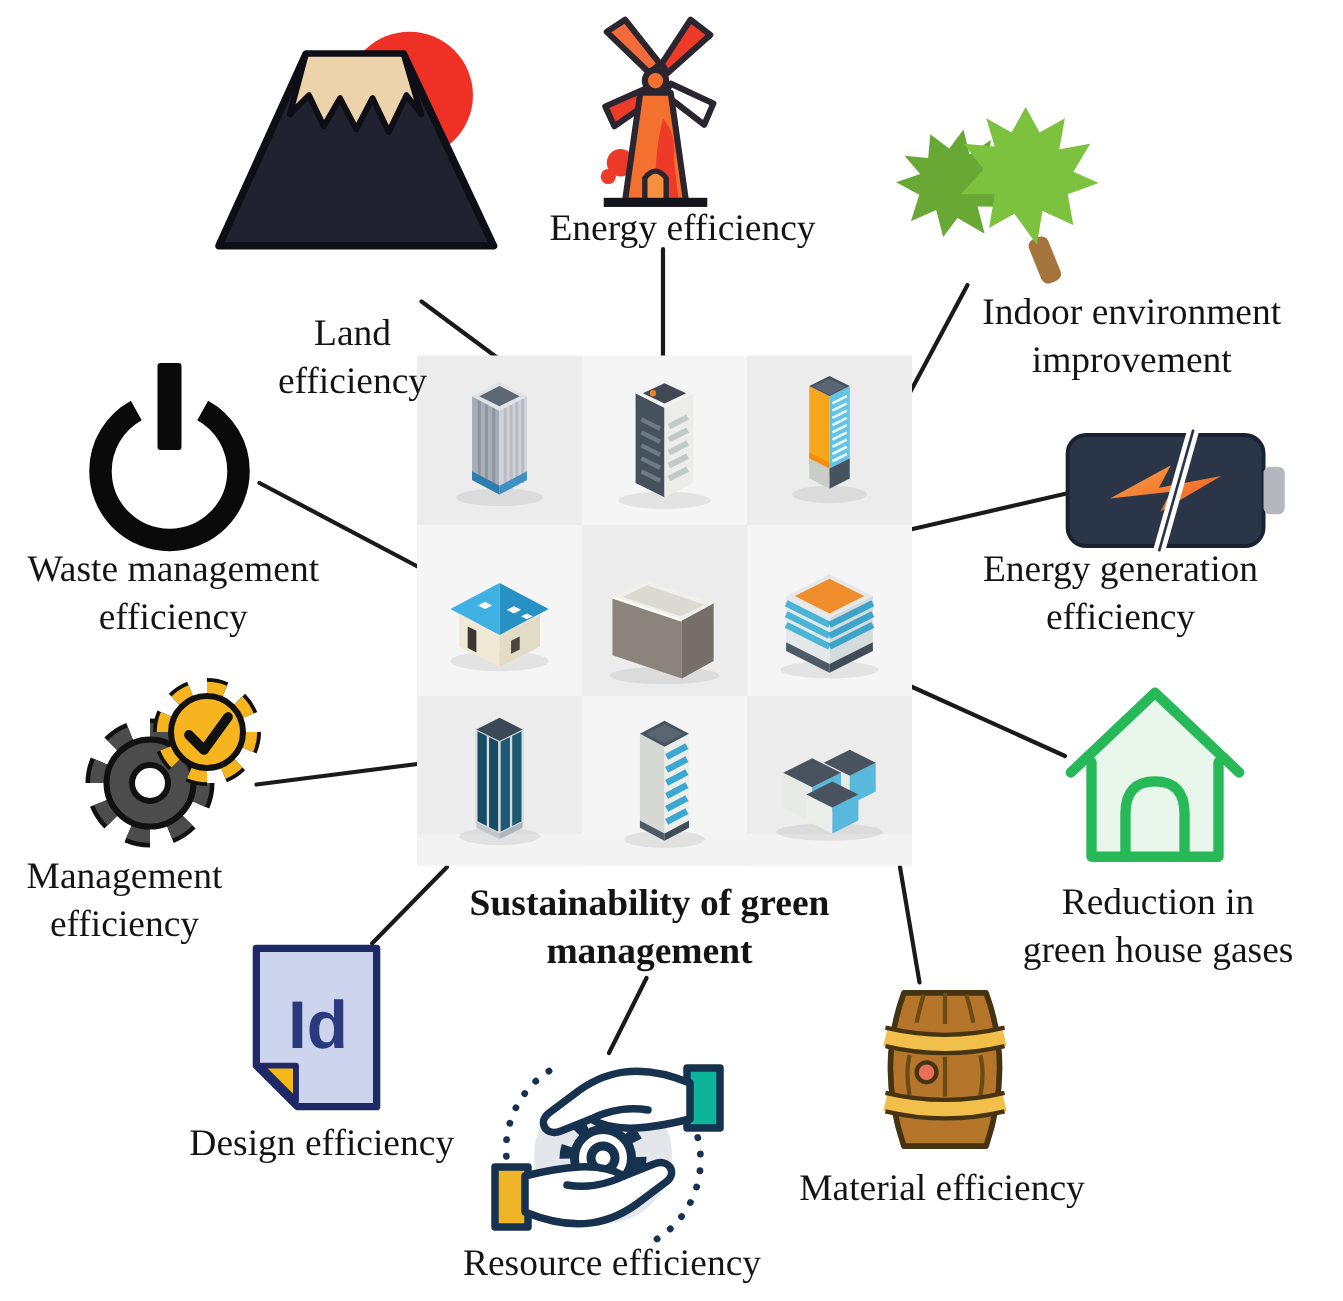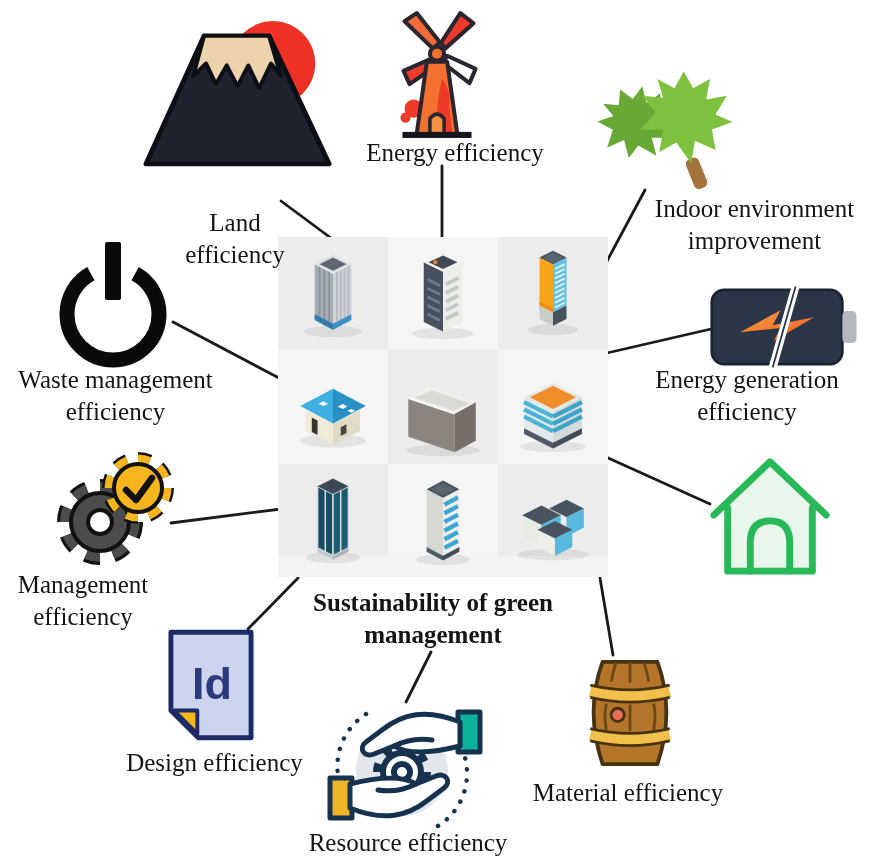--- a/index.html
+++ b/index.html
@@ -289,20 +289,24 @@
   <div class="label" style="left:636px;top:193px;width:237px;">
     <div>Indoor environment</div>
     <div>improvement</div>
   </div>
 
   <div class="label" style="left:633px;top:364px;width:228px;">
     <div>Energy generation</div>
     <div>efficiency</div>
   </div>
 
+  <div class="label" style="left:660px;top:586px;width:224px;">
+    <div>Reduction in</div>
+    <div>green house gases</div>
+  </div>
 
   <div class="label" style="left:3px;top:364px;width:225px;text-align:center;">
     <div>Waste management</div>
     <div>efficiency</div>
   </div>
 
   <div class="label" style="left:2px;top:569px;width:162px;">
     <div>Management</div>
     <div>efficiency</div>
   </div>

